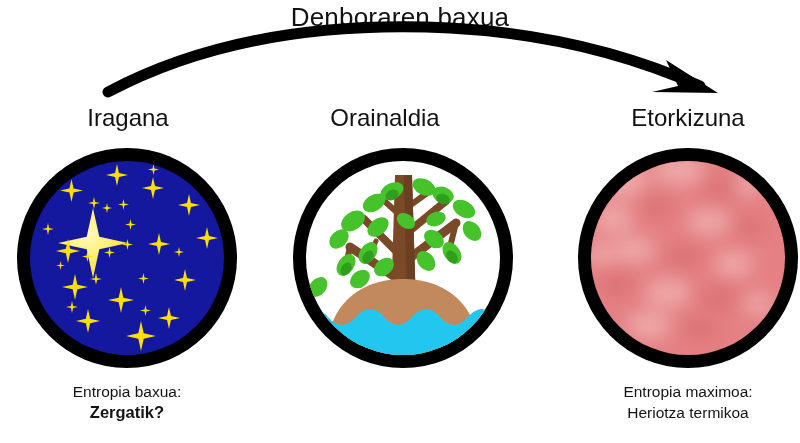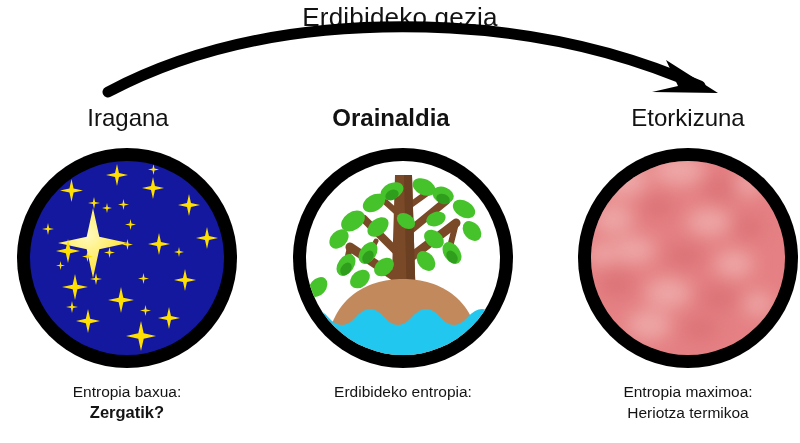--- a/index.html
+++ b/index.html
@@ -32,21 +32,21 @@
     position:absolute;
     text-align:center;
     font-size:24px;
     font-weight:400;
     color:#121212;
     white-space:nowrap;
     top:104px;
     width:260px;
   }
   .era-label.c0{left:-2px;}
-  .era-label.c1{left:261px;font-weight:bold;}
+  .era-label.c1{left:255px;}
   .era-label.c2{left:558px;}
 
   
   .circle-wrap{
     position:absolute;
     width:220px;height:220px;
     top:148px;
   }
   .circle-wrap.c0{left:17px;}
   .circle-wrap.c1{left:293px;}
@@ -102,21 +102,21 @@
   .caption.c0{left:-23px;}
   .caption.c1{left:253px;}
   .caption.c2{left:538px;}
   .caption .l2.bold{font-weight:bold;font-size:16.5px;}
 </style>
 </head>
 <body>
 
 <div id="stage">
 
-  <div class="title">Erdibideko gezia</div>
+  <div class="title">Denboraren baxua</div>
 
   <svg class="arrow-layer" viewBox="0 0 800 443">
     <path d="M108,92 C 210,38 330,22 450,28 C 545,33 630,55 700,86" stroke="#000000" stroke-width="11" fill="none" stroke-linecap="round"></path>
     <polygon points="718,93 666,60 678,86 652,92" fill="#000000"></polygon>
   </svg>
 
   <div class="era-label c0">Iragana</div>
   <div class="circle-wrap c0">
     <div class="disc">
       <div class="inner past">
@@ -212,21 +212,20 @@
           </g>
 
           <path d="M20,194 C22,138 60,118 97,118 C134,118 172,138 174,194 Z" fill="#C28A5C"></path>
 
           <path d="M-6,156 q14,-16 28,0 q14,16 28,0 q14,-16 28,0 q14,16 28,0 q14,-16 28,0 q14,16 28,0 q14,-16 28,0 L200,200 L-6,200 Z" fill="#22C7F0"></path>
         </svg>
       </div>
     </div>
   </div>
   <div class="caption c1">
-    <div class="l1">Erdibideko entropia:</div>
   </div>
 
   <div class="era-label c2">Etorkizuna</div>
   <div class="circle-wrap c2">
     <div class="disc">
       <div class="inner future">
         <div class="blobs">
           <div class="blob" style="left:18px;top:10px;width:46px;height:34px;"></div>
           <div class="blob" style="left:70px;top:2px;width:52px;height:30px;"></div>
           <div class="blob dark" style="left:120px;top:22px;width:38px;height:26px;"></div>

